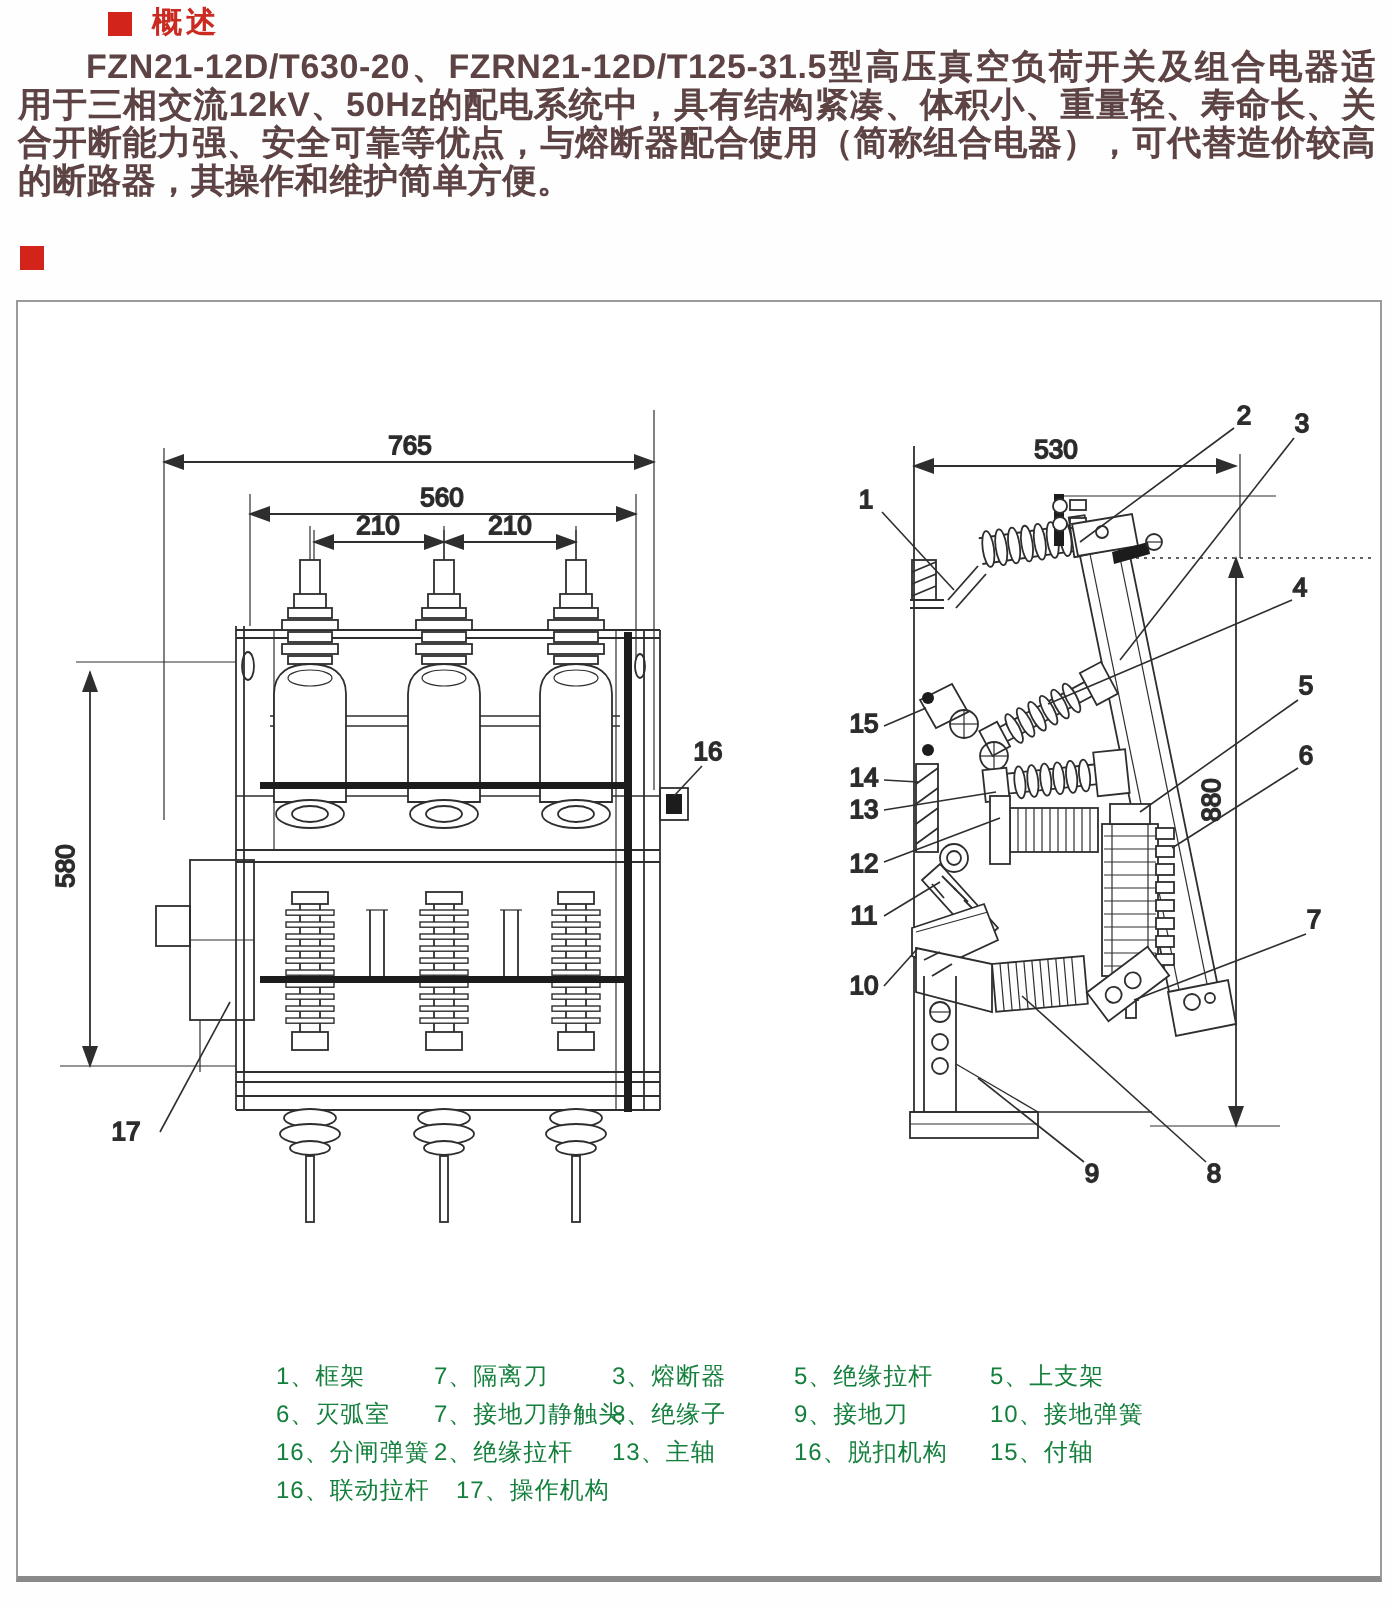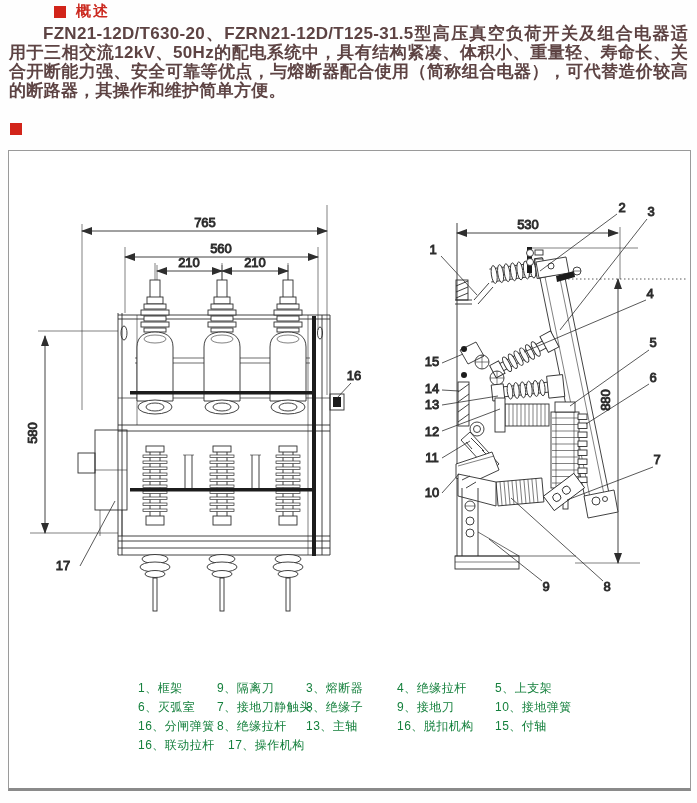--- a/index.html
+++ b/index.html
@@ -388,29 +388,29 @@
     <text x="432" y="462" text-anchor="middle">11</text>
     <text x="432" y="436" text-anchor="middle">12</text>
     <text x="432" y="409" text-anchor="middle">13</text>
     <text x="432" y="393" text-anchor="middle">14</text>
     <text x="432" y="366" text-anchor="middle">15</text>
   </g>
 </svg>
 
 <div id="parts-legend">
   <div>1、框架</div>
-  <div>9、隔离刀</div>
+  <div>7、隔离刀</div>
   <div>3、熔断器</div>
-  <div>4、绝缘拉杆</div>
+  <div>5、绝缘拉杆</div>
   <div>5、上支架</div>
   <div>6、灭弧室</div>
   <div>7、接地刀静触头</div>
   <div>8、绝缘子</div>
   <div>9、接地刀</div>
   <div>10、接地弹簧</div>
   <div>16、分闸弹簧</div>
-  <div>8、绝缘拉杆</div>
+  <div>2、绝缘拉杆</div>
   <div>13、主轴</div>
   <div>16、脱扣机构</div>
   <div>15、付轴</div>
   <div>16、联动拉杆</div>
   <div class="indent">17、操作机构</div>
 </div>
 
 </body></html>

